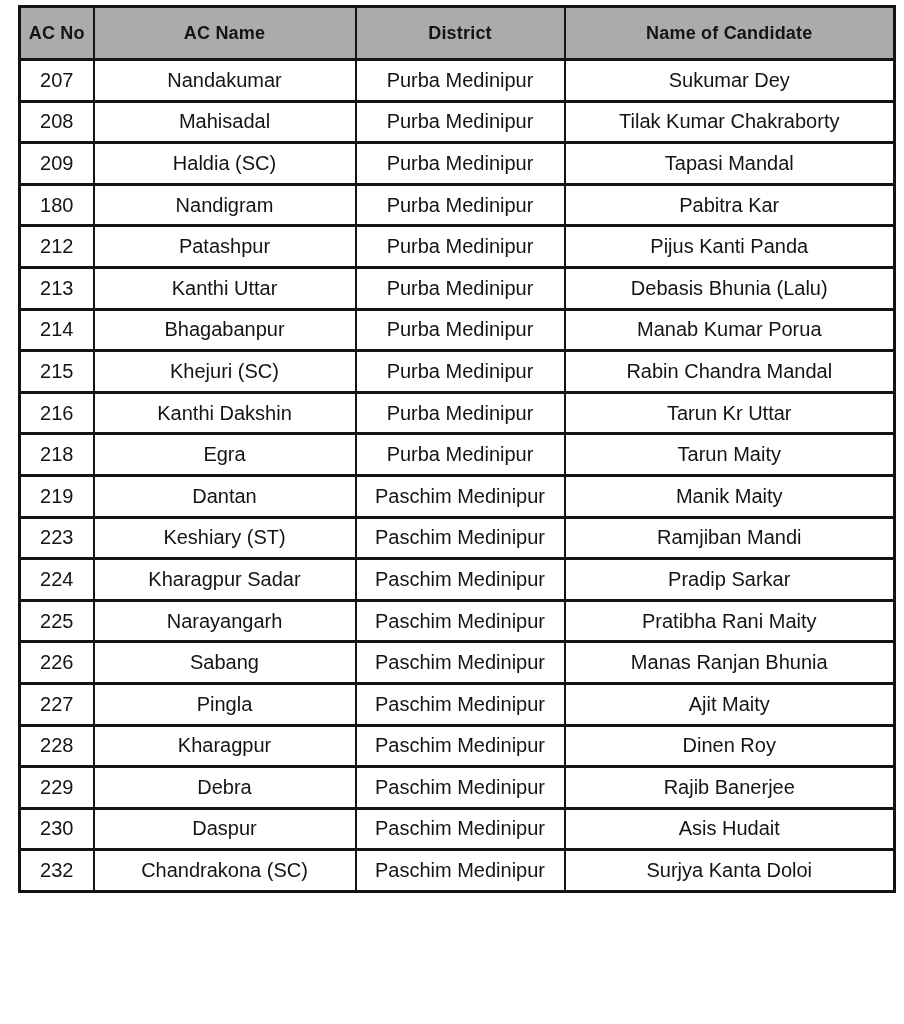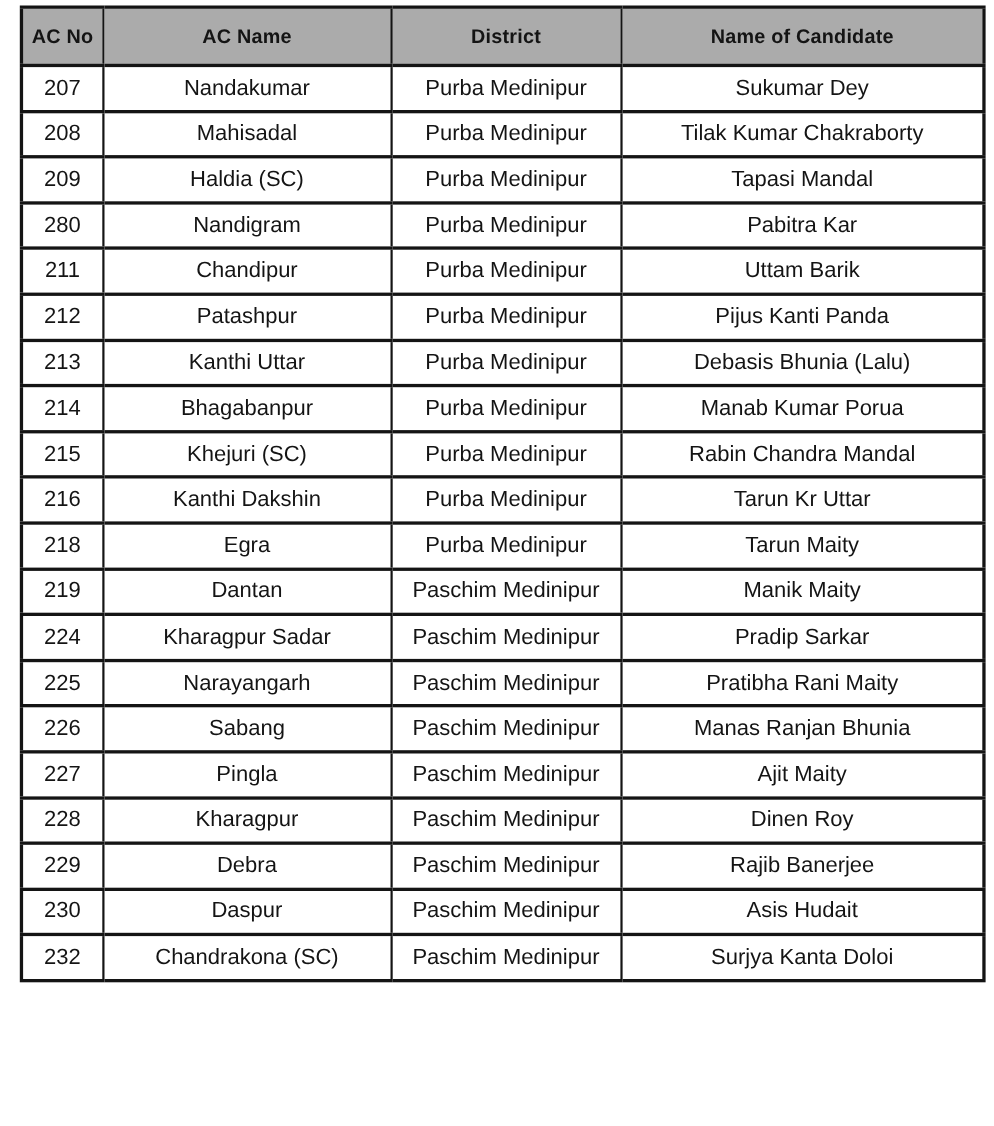--- a/index.html
+++ b/index.html
@@ -87,32 +87,26 @@
   </tr>
 
   <tr>
     <td>209</td>
     <td>Haldia (SC)</td>
     <td>Purba Medinipur</td>
     <td>Tapasi Mandal</td>
   </tr>
 
   <tr>
-    <td>280</td>
+    <td>180</td>
     <td>Nandigram</td>
     <td>Purba Medinipur</td>
     <td>Pabitra Kar</td>
   </tr>
 
-  <tr>
-    <td>211</td>
-    <td>Chandipur</td>
-    <td>Purba Medinipur</td>
-    <td>Uttam Barik</td>
-  </tr>
 
   <tr>
     <td>212</td>
     <td>Patashpur</td>
     <td>Purba Medinipur</td>
     <td>Pijus Kanti Panda</td>
   </tr>
 
   <tr>
     <td>213</td>
@@ -150,20 +144,26 @@
     <td>Tarun Maity</td>
   </tr>
 
   <tr>
     <td>219</td>
     <td>Dantan</td>
     <td>Paschim Medinipur</td>
     <td>Manik Maity</td>
   </tr>
 
+  <tr>
+    <td>223</td>
+    <td>Keshiary (ST)</td>
+    <td>Paschim Medinipur</td>
+    <td>Ramjiban Mandi</td>
+  </tr>
 
   <tr>
     <td>224</td>
     <td>Kharagpur Sadar</td>
     <td>Paschim Medinipur</td>
     <td>Pradip Sarkar</td>
   </tr>
 
   <tr>
     <td>225</td>

